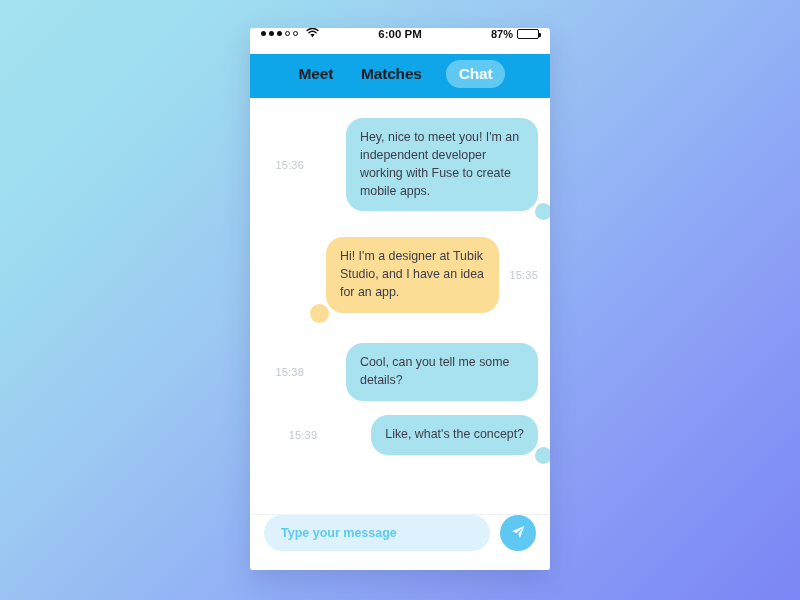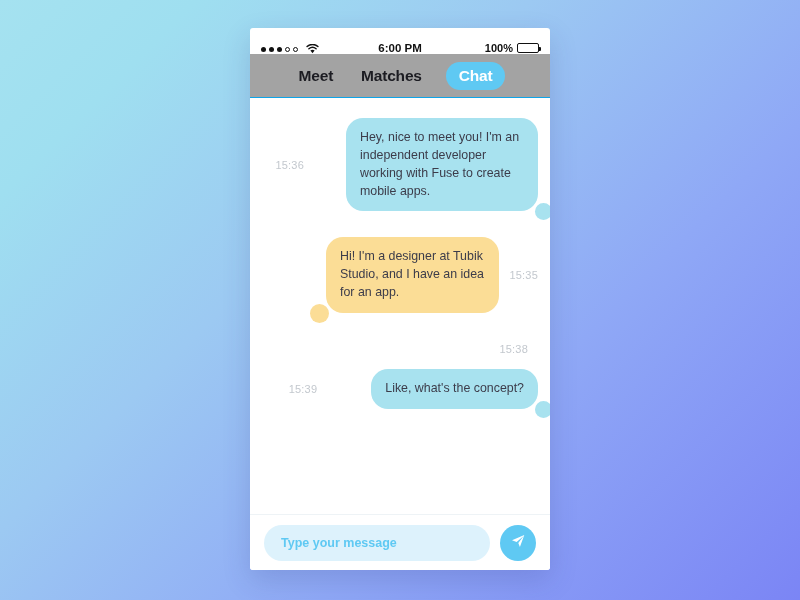--- a/index.html
+++ b/index.html
@@ -20,21 +20,21 @@
     background:#ffffff;
     border-radius:3px;
     box-shadow:0 10px 28px rgba(40,50,120,0.18);
     overflow:hidden;
     display:flex; flex-direction:column;
   }
 
   
   #statusbar {
     height:26px; flex:0 0 26px;
-    display:flex; align-items:flex-end;
+    display:flex; align-items:flex-start;
     padding:0 11px;
     font-size:11px; font-weight:bold; color:#111;
     position:relative;
   }
   #sb-left { display:flex; align-items:center; gap:3px; }
   .dot { width:5px; height:5px; border-radius:50%; display:inline-block; }
   .dot.on  { background:#111; }
   .dot.off { background:#fff; border:1px solid #111; width:5px; height:5px; }
   #wifi { margin-left:5px; display:flex; align-items:flex-end; }
   #sb-center {
@@ -54,22 +54,22 @@
     content:""; position:absolute; right:-3px; top:3px;
     width:2px; height:4px; background:#111; border-radius:0 1px 1px 0;
   }
   #battery-fill { height:100%; background:#111; border-radius:1px; }
 
   
   #navbar {
     flex:0 0 44px; height:44px;
     display:flex; align-items:center; justify-content:center;
     gap:20px;
-    border-bottom:1px solid #0ea5e9;
-    background:#a3a3a3;
+    border-bottom:4px solid #0ea5e9;
+    background:#0ea5e9;
   }
   .tab {
     font-size:15.5px; font-weight:bold; color:#1c1c22;
     letter-spacing:-0.2px;
     padding:5px 4px;
     cursor:pointer;
   }
   .tab.active {
     color:#ffffff;
     background:#5fc9f3;
@@ -128,21 +128,21 @@
   .bubble.yellow .tail.big {
     width:19px; height:19px; background:#fbdd96;
     left:-16px; bottom:-10px;
   }
 
   
   #inputbar {
     flex:0 0 56px; height:56px;
     border-top:1px solid #eef3f6;
     background:#fff;
-    display:flex; align-items:center;
+    display:flex; align-items:flex-start;
     padding:0 14px; gap:10px;
   }
   #msg-input {
     flex:1 1 auto; height:36px;
     background:#ddf2fc;
     border:none; border-radius:18px;
     padding:0 17px;
     font-family:"Liberation Sans", sans-serif;
     font-size:12.5px; font-weight:bold;
     color:#5fc9f3;
@@ -172,21 +172,21 @@
       <span id="wifi">
         <svg width="13" height="10" viewBox="0 0 13 10">
           <path d="M6.5 9.2 L4.4 6.6 A3.4 3.4 0 0 1 8.6 6.6 Z" fill="#111"></path>
           <path d="M2.9 4.7 A5.6 5.6 0 0 1 10.1 4.7" stroke="#111" stroke-width="1.5" fill="none" stroke-linecap="round"></path>
           <path d="M1.1 2.5 A8.2 8.2 0 0 1 11.9 2.5" stroke="#111" stroke-width="1.5" fill="none" stroke-linecap="round"></path>
         </svg>
       </span>
     </div>
     <div id="sb-center">6:00 PM</div>
     <div id="sb-right">
-      <span>100%</span>
+      <span>87%</span>
       <span id="battery">
         <span id="battery-fill"></span>
       </span>
     </div>
   </div>
 
   <div id="navbar">
     <div class="tab">Meet</div>
     <div class="tab">Matches</div>
     <div class="tab active">Chat</div>
@@ -199,20 +199,21 @@
       <div class="bubble blue">Hey, nice to meet you! I'm an independent developer working with Fuse to create mobile apps.<span class="tail big"></span></div>
     </div>
 
     <div class="row in m1">
       <div class="bubble yellow">Hi! I'm a designer at Tubik Studio, and I have an idea for an app.<span class="tail big"></span></div>
       <span class="time">15:35</span>
     </div>
 
     <div class="row out m2">
       <span class="time">15:38</span>
+      <div class="bubble blue">Cool, can you tell me some details?</div>
     </div>
 
     <div class="row out m3">
       <span class="time">15:39</span>
       <div class="bubble blue">Like, what's the concept?<span class="tail big"></span></div>
     </div>
 
   </div>
 
   <div id="inputbar">

